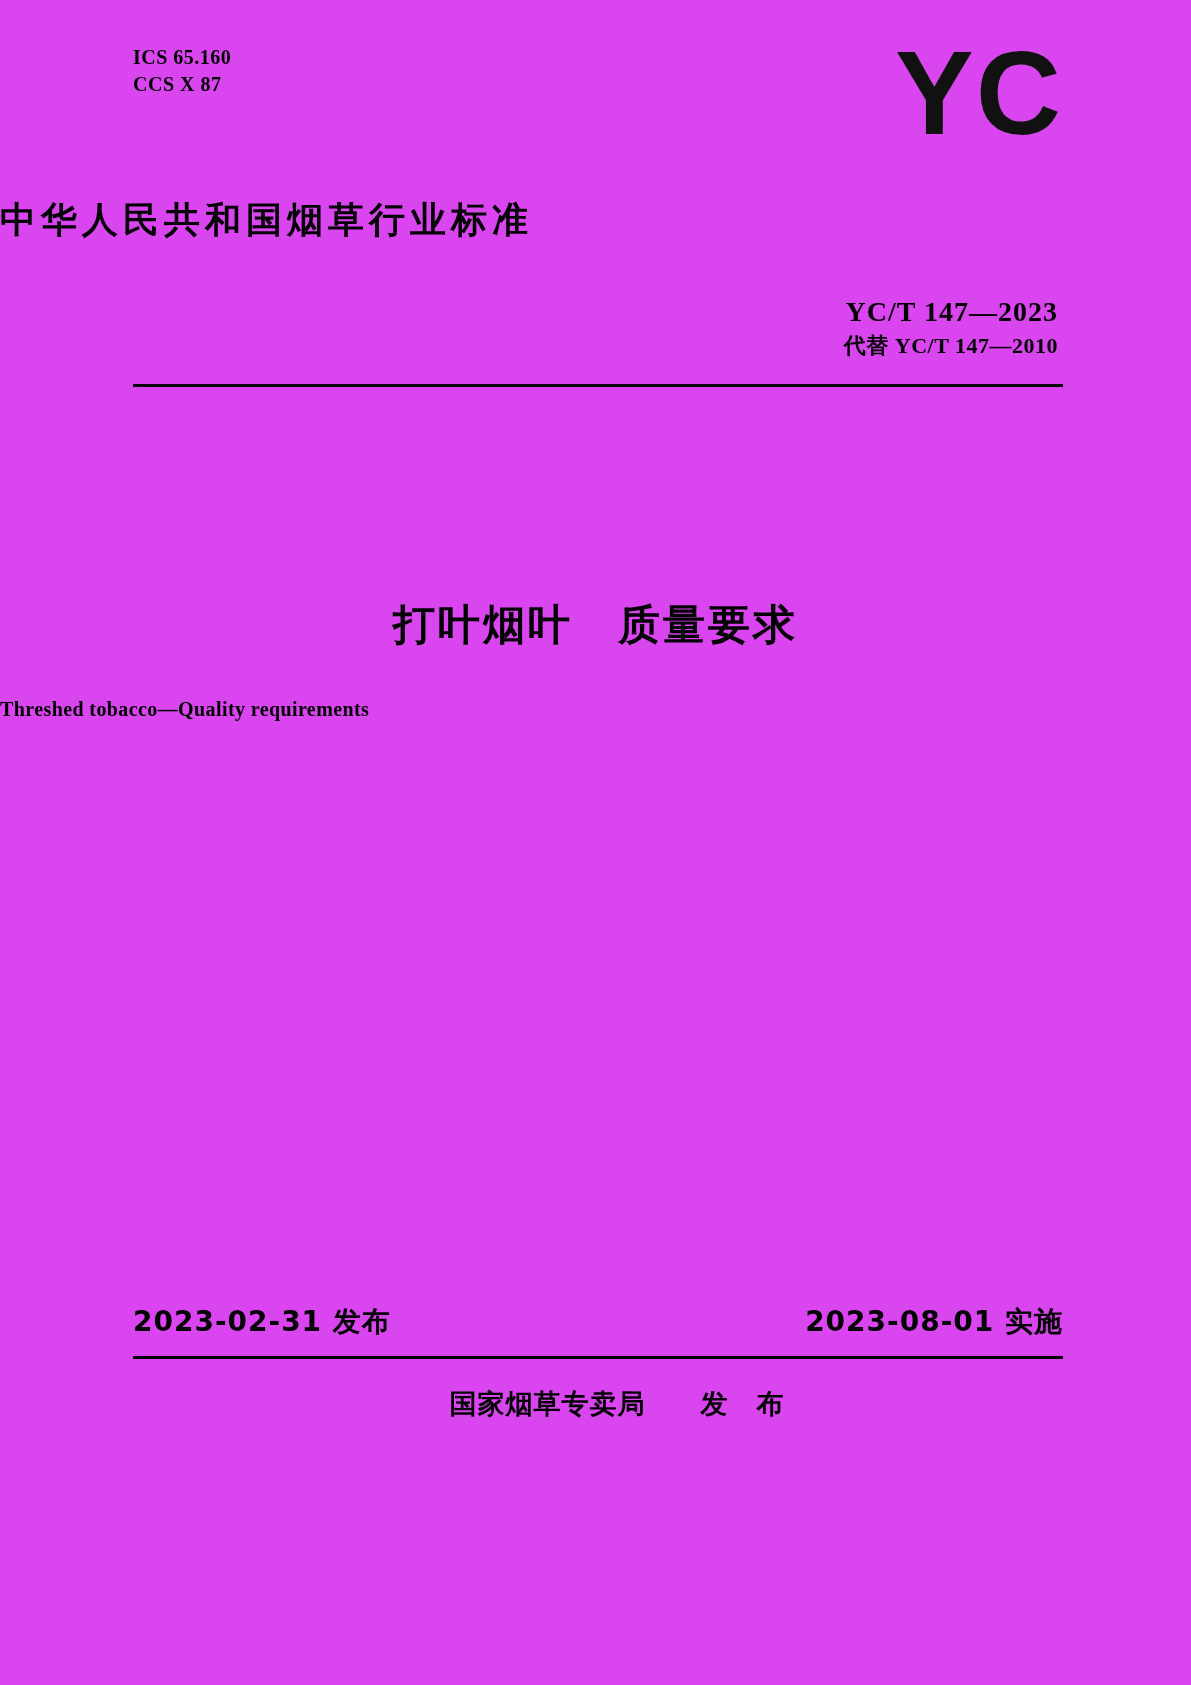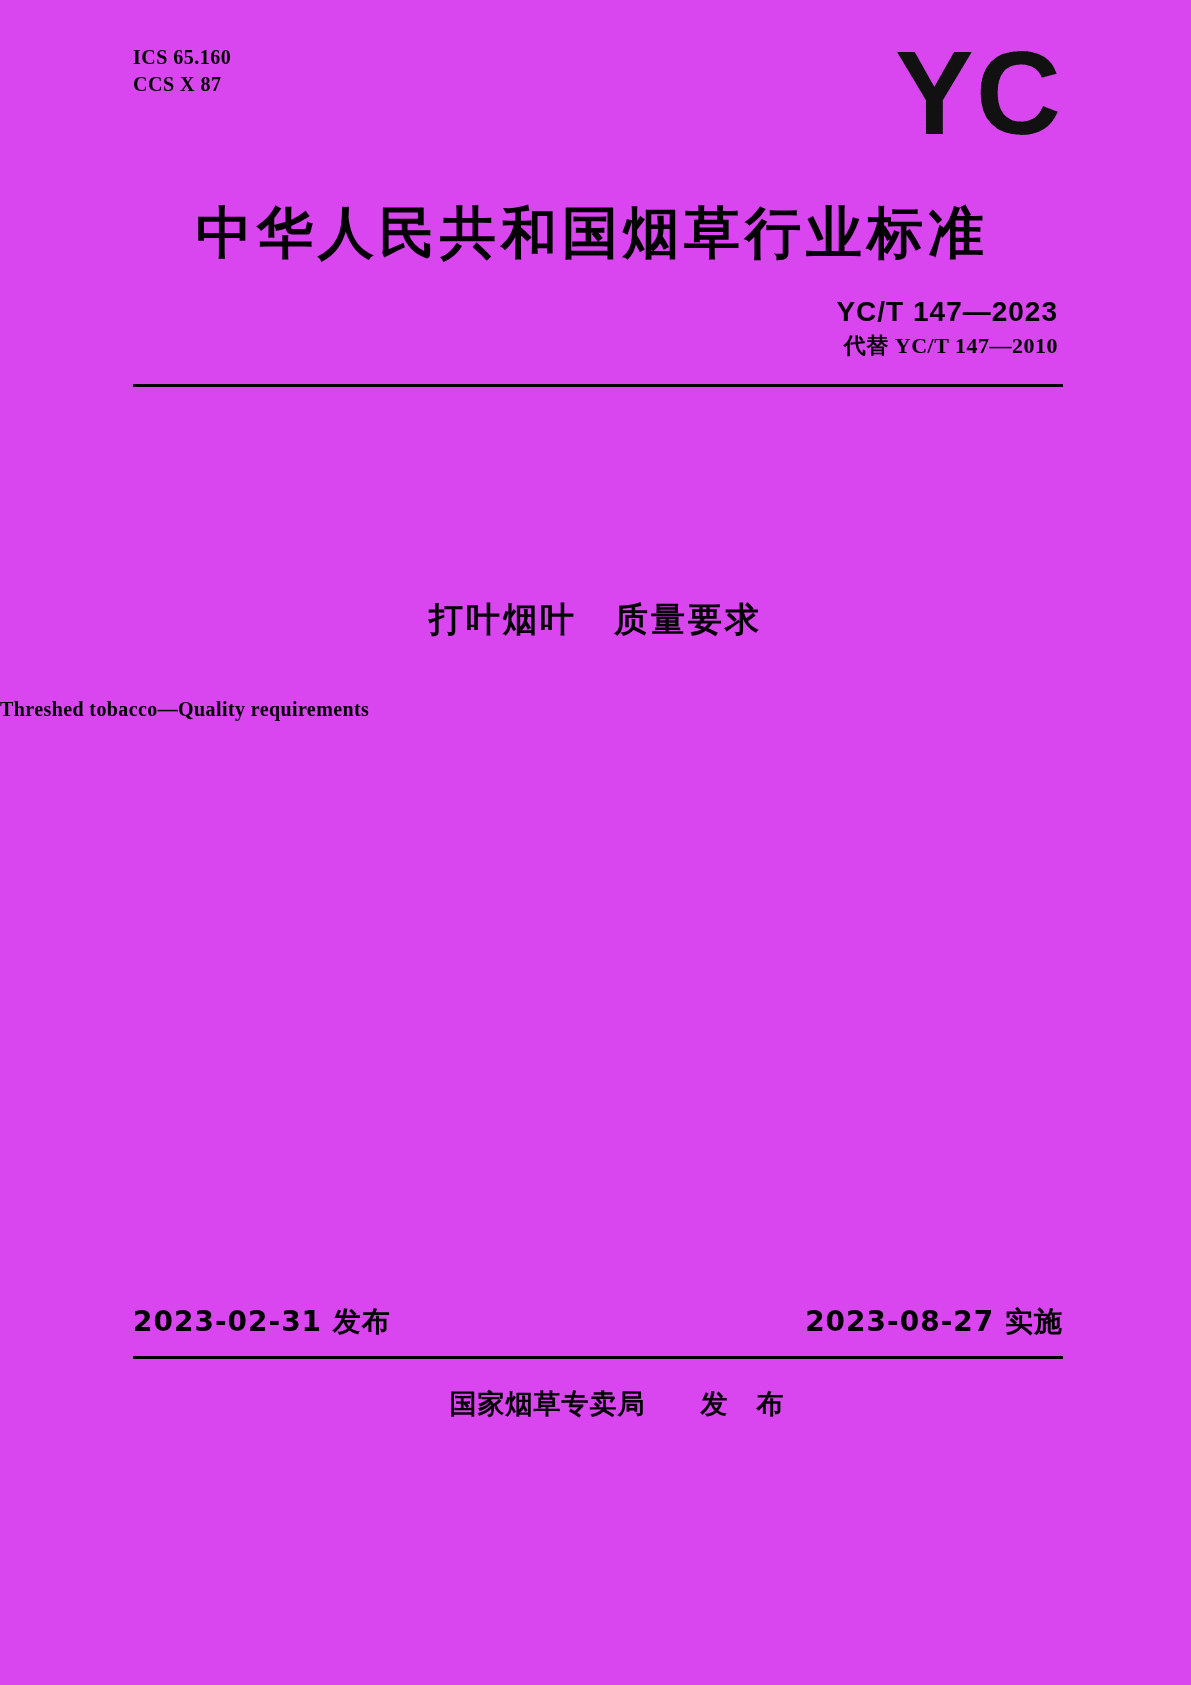--- a/index.html
+++ b/index.html
@@ -48,34 +48,33 @@
        repeating-linear-gradient(45deg, rgba(255,255,255,0.55) 0 1.5px, rgba(0,0,0,0) 1.5px 3px);
     -webkit-background-clip: text;
     background-clip: text;
   }
 
   .main-title {
     position: absolute;
     left: 0;
     right: 6px;
     top: 196px;
-    text-align: center;
     font-family: "DejaVu Sans", "Liberation Sans", sans-serif;
     font-weight: bold;
-    font-size: 56px;
+    font-size: 36px;
     letter-spacing: 5px;
     color: #000;
   }
 
   .std-no {
     position: absolute;
     right: 133px;
     top: 296px;
     text-align: right;
-    font-family: Liberation Sans, sans-serif;
+    font-family: Liberation Serif, serif;
     font-weight: bold;
     font-size: 28px;
     letter-spacing: 1px;
   }
   .std-replaces {
     position: absolute;
     right: 133px;
     top: 331px;
     text-align: right;
     font-family: "Liberation Serif", "DejaVu Serif", serif;
@@ -94,21 +93,21 @@
 
   
   .doc-title-cn {
     position: absolute;
     left: 0;
     right: 0;
     top: 597px;
     text-align: center;
     font-family: "DejaVu Sans", "Liberation Sans", sans-serif;
     font-weight: bold;
-    font-size: 34px;
+    font-size: 42px;
     letter-spacing: 3px;
   }
   .doc-title-en {
     position: absolute;
     left: 0;
     right: 0;
     top: 698px;
     font-family: Liberation Serif, serif;
     font-weight: bold;
     font-size: 20px;
@@ -168,21 +167,21 @@
   <div class="std-no">YC/T 147—2023</div>
   <div class="std-replaces">代替 YC/T 147—2010</div>
 
   <div class="rule-top"></div>
 
   <div class="doc-title-cn">打叶烟叶　质量要求</div>
   <div class="doc-title-en">Threshed tobacco—Quality requirements</div>
 
   <div class="date-row">
     <span>2023-02-31 发布</span>
-    <span>2023-08-27 实施</span>
+    <span>2023-08-01 实施</span>
   </div>
 
   <div class="rule-bottom"></div>
 
   <div class="issuer-row">
     <span>国家烟草专卖局</span>
     <span class="gap-sm"></span>
     <span>发　布</span>
   </div>
 

